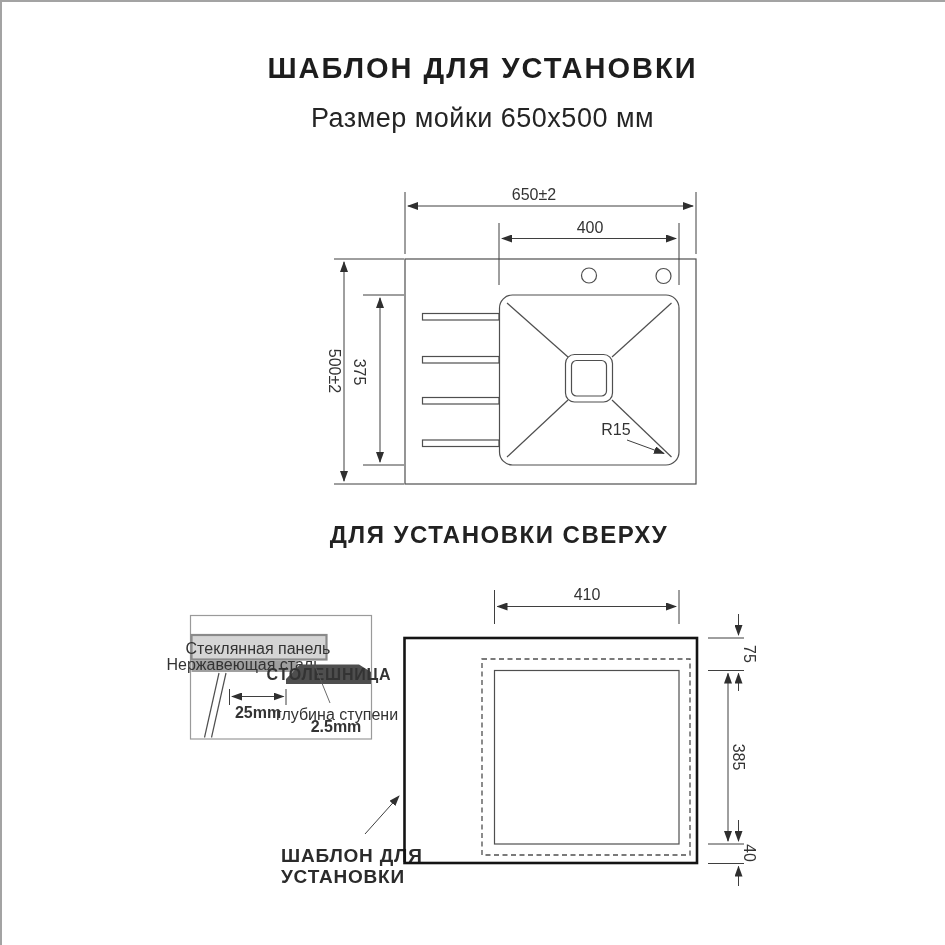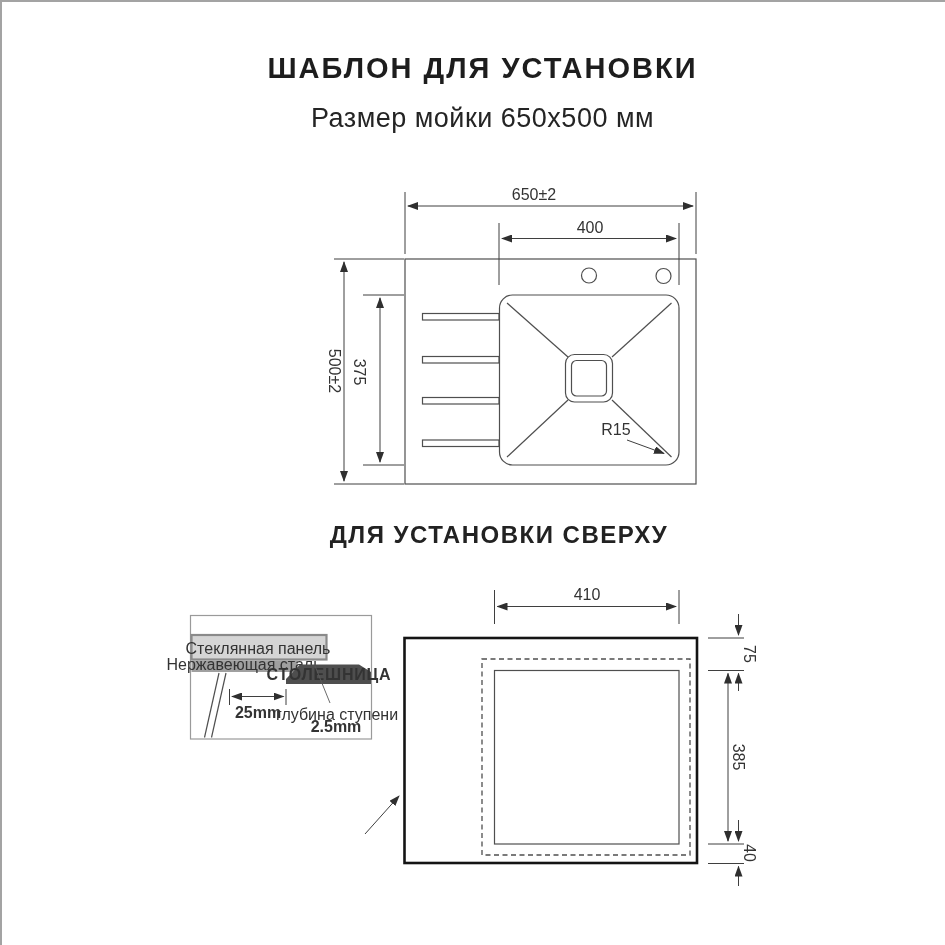--- a/index.html
+++ b/index.html
@@ -37,20 +37,24 @@
 </style>
 </head>
 <body>
 
 <div id="page">
 
   <div id="title" class="abs">ШАБЛОН ДЛЯ УСТАНОВКИ</div>
   <div id="subtitle" class="abs">Размер мойки 650x500 мм</div>
   <div id="mid-heading" class="abs">ДЛЯ УСТАНОВКИ СВЕРХУ</div>
 
+  <div id="template-label" class="abs">
+    <div>ШАБЛОН ДЛЯ</div>
+    <div>УСТАНОВКИ</div>
+  </div>
 
   <svg width="943" height="943" viewBox="0 0 943 943">
     <defs>
       <marker id="arr" markerWidth="11" markerHeight="8" refX="10" refY="4" orient="auto-start-reverse" markerUnits="userSpaceOnUse">
         <path d="M0,0 L11,4 L0,8 Z" fill="#2f2f2f"></path>
       </marker>
     </defs>
 
     <g>
       <rect class="ln" x="403" y="257" width="291" height="225"></rect>

